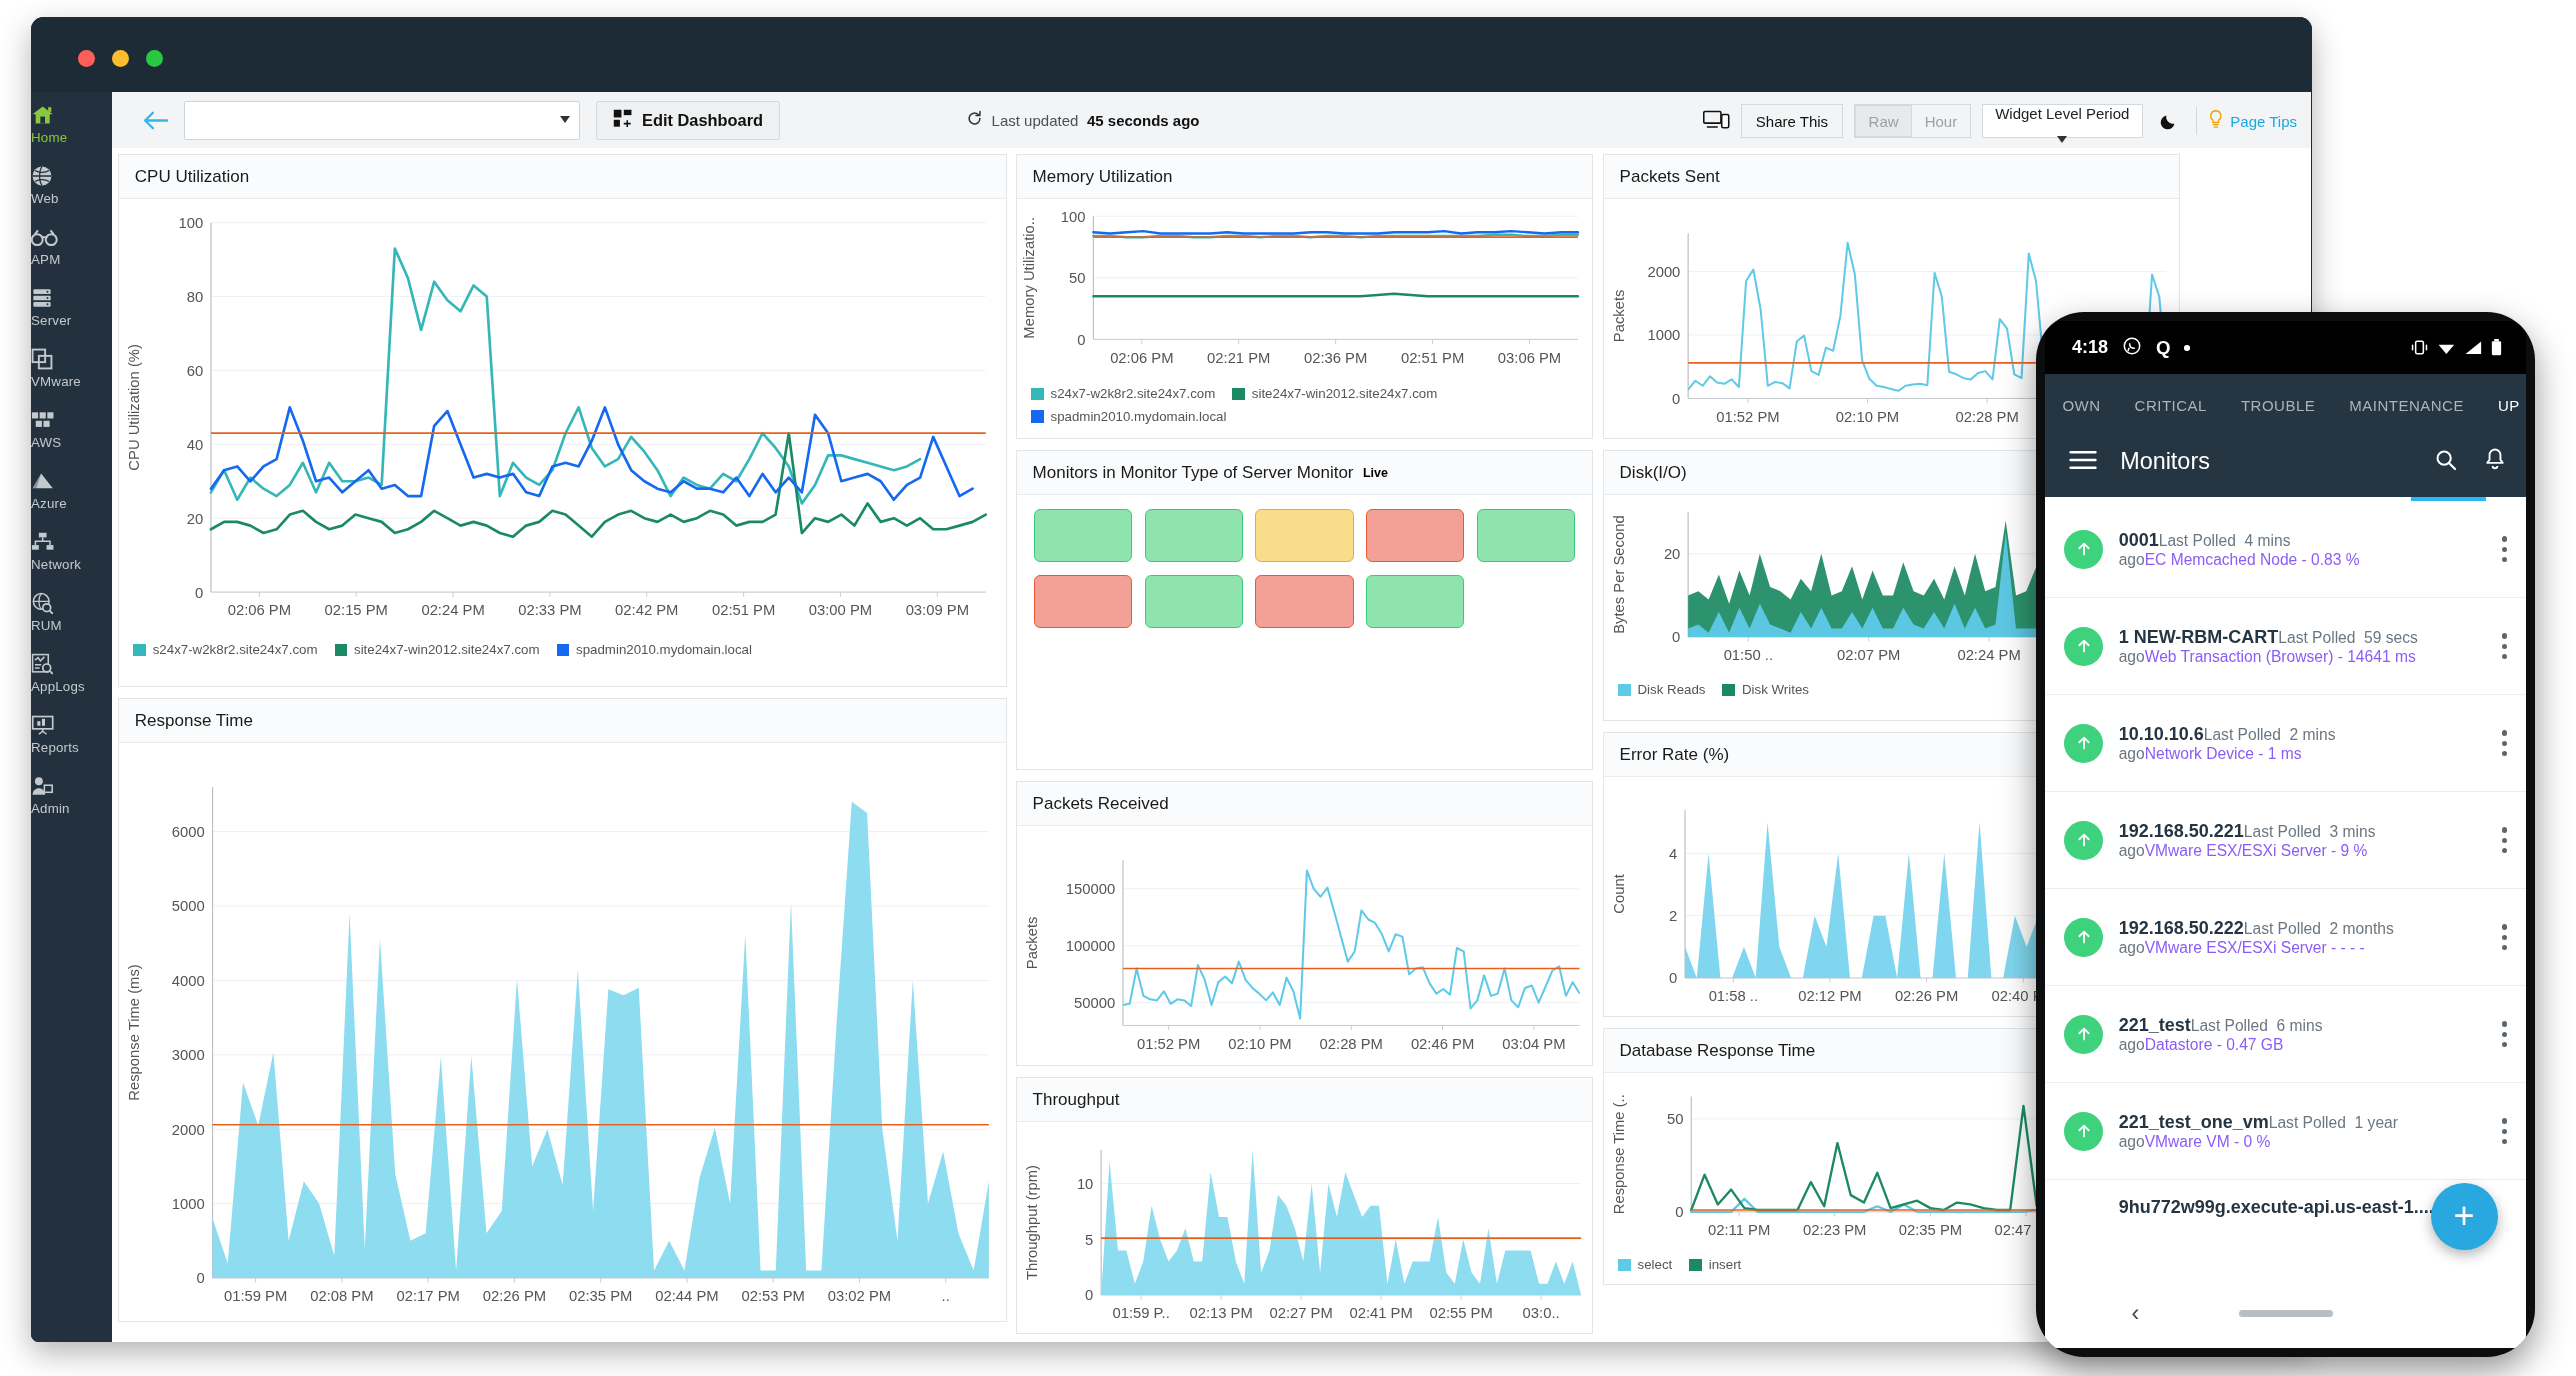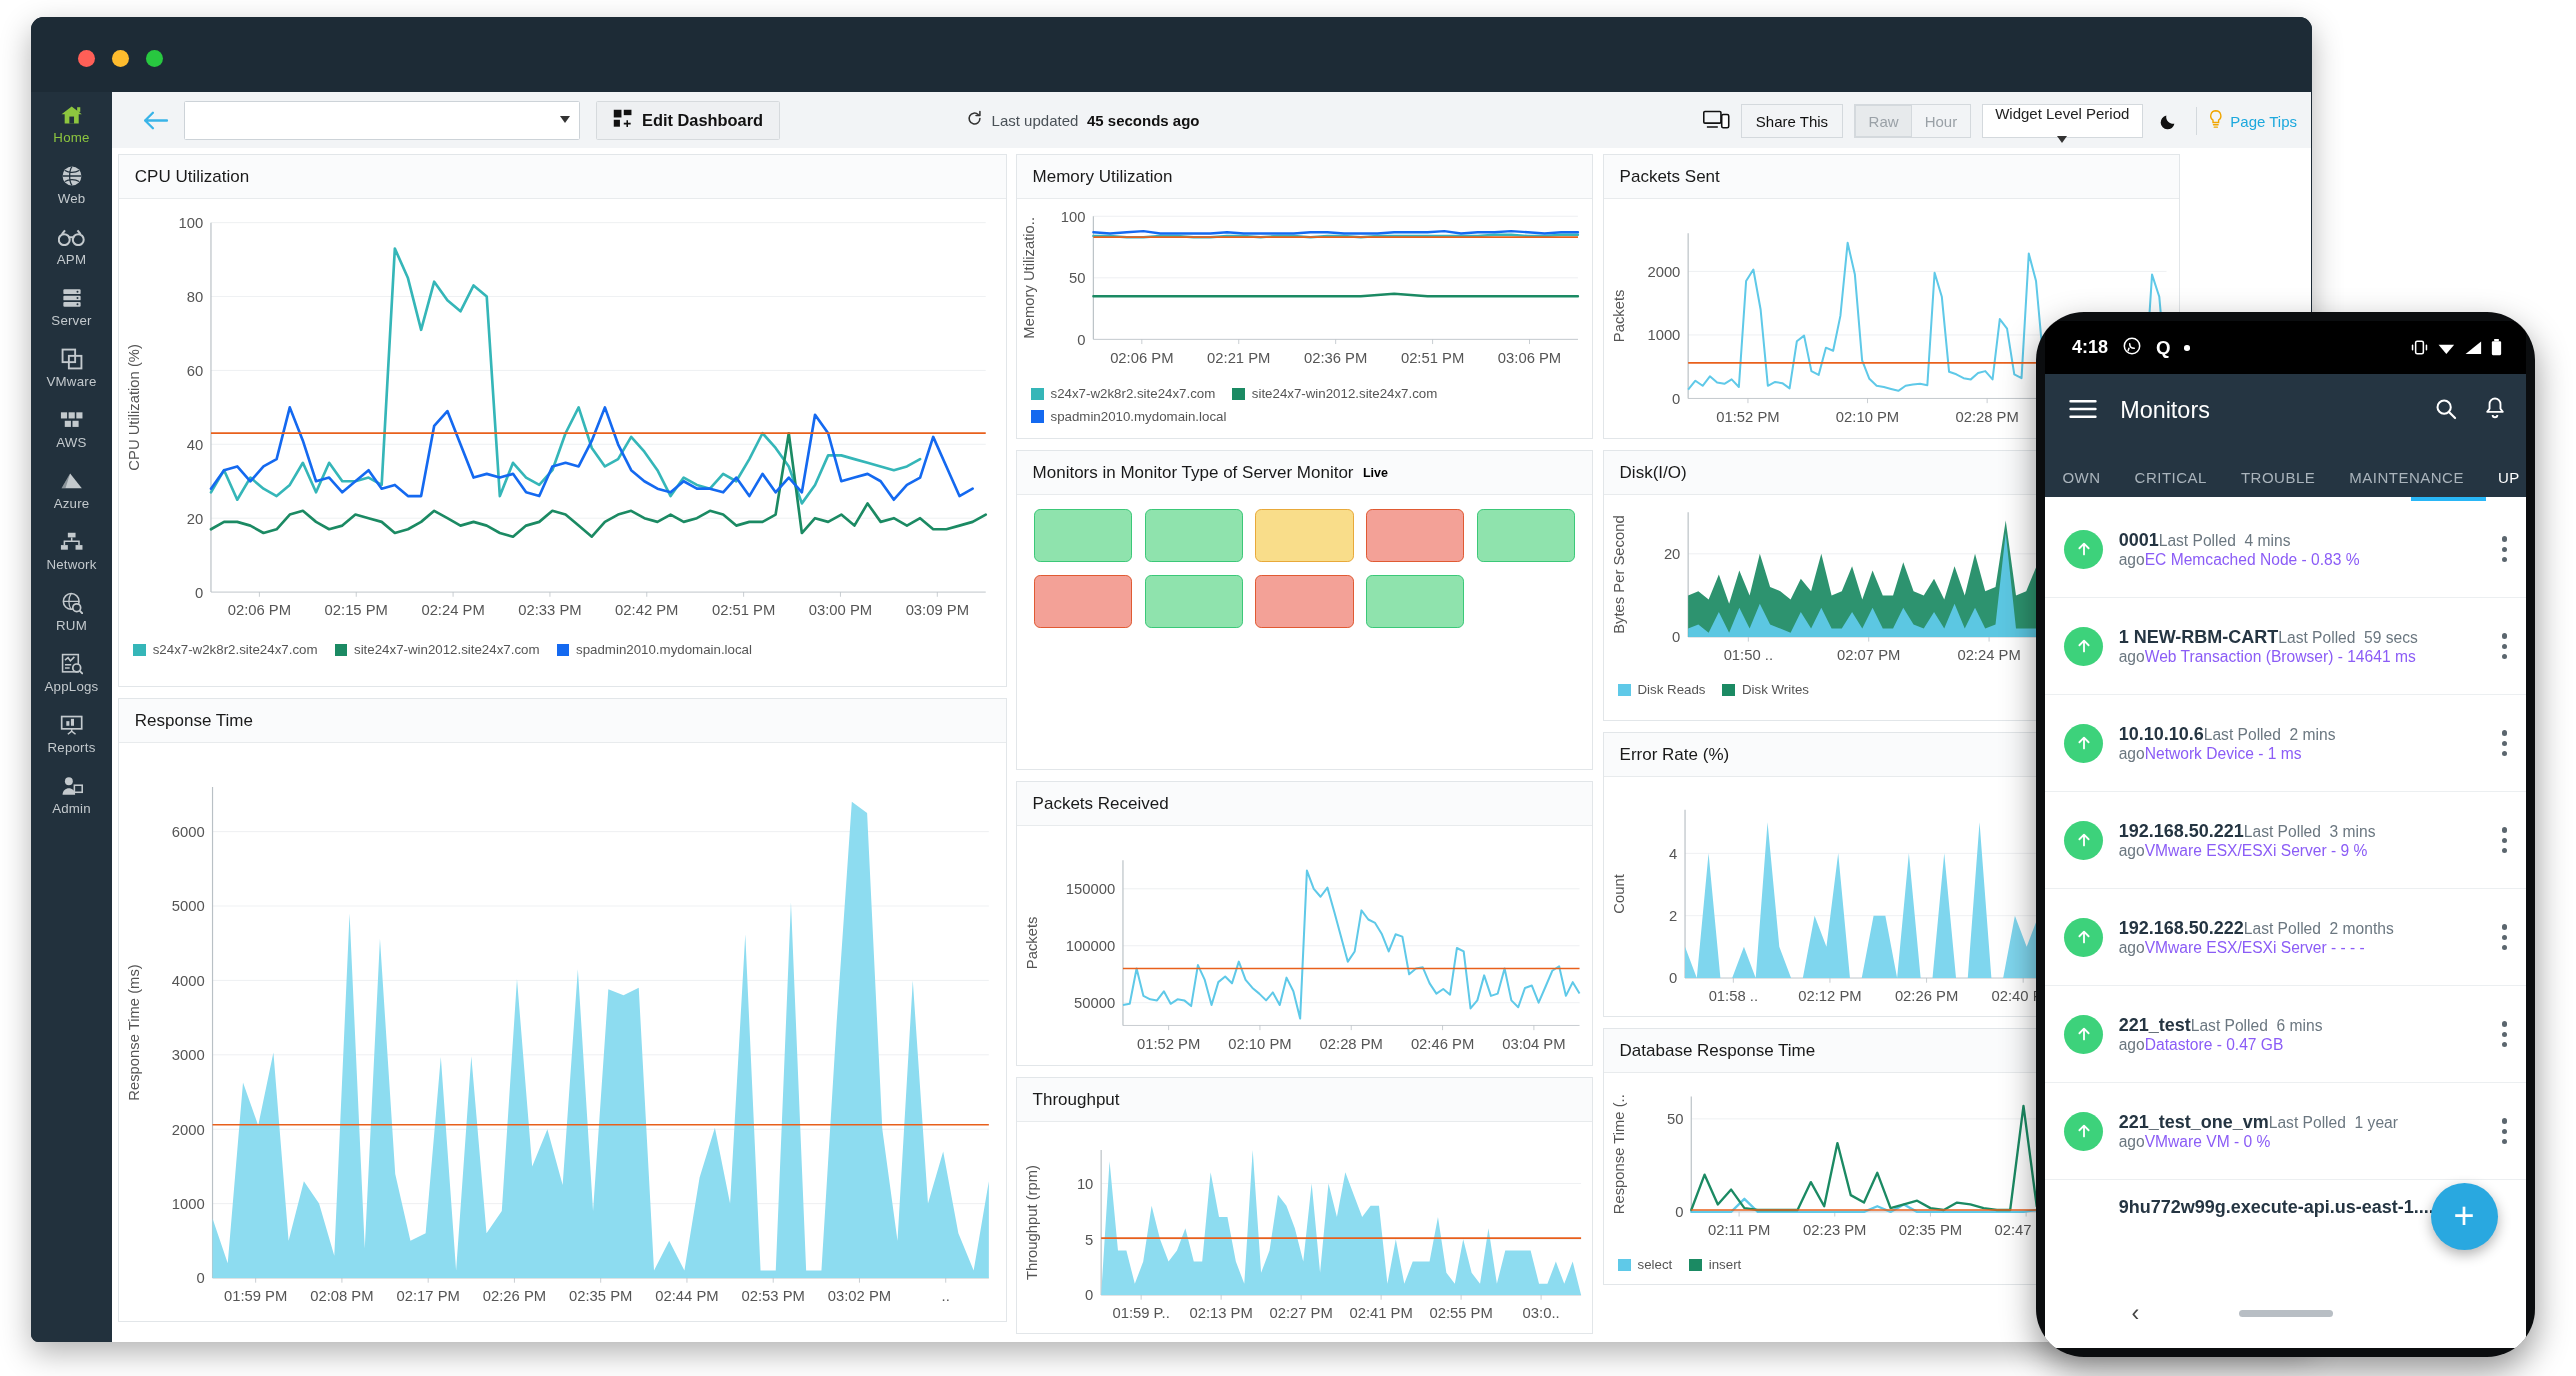--- a/index.html
+++ b/index.html
@@ -19,21 +19,21 @@
   .tl-dot { position: absolute; top: 33px; width: 17px; height: 17px; border-radius: 50%; }
   .tl-red { left: 47px; background: #ff5f57; }
   .tl-yellow { left: 81px; background: #febc2e; }
   .tl-green { left: 115px; background: #28c840; }
 
   
   #sidebar {
     position: absolute; left: 0; top: 75px; width: 81px; height: 1251px;
     background: #22313d;
   }
-  .nav-item { width: 81px; padding: 9.4px 0 7.8px; text-align: center; cursor: pointer; }
+  .nav-item { width: 81px; padding: 9.4px 0 7.8px; cursor: pointer; }
   .nav-icon { display:block; height: 26.5px; line-height: 26.5px; margin-bottom: 2.3px; }
   .nav-icon svg { display:inline-block; vertical-align: middle; }
   .nav-label { display:block; font-size: 13.3px; color: #c3c9cd; letter-spacing: 0.2px; }
   .nav-item.active .nav-label { color: #8dc63f; }
 
   
   #app {
     position: absolute; left: 81px; top: 75px;
     width: 2199px; height: 1251px; background: #ffffff;
   }
@@ -742,20 +742,28 @@
         <svg width="18.7" height="15.6" viewBox="0 0 24 20">
             <path d="M2 18 L22 2 L22 18 Z" fill="#fff"></path>
           </svg>
         <svg width="11" height="17" viewBox="0 0 14 22">
             <rect x="1" y="3" width="12" height="18" rx="1.5" fill="#fff"></rect>
             <rect x="4" y="0" width="6" height="3" fill="#fff"></rect>
           </svg>
       </span>
     </div>
 
+    <div id="phone-tabs">
+        <div class="tab">OWN</div>
+        <div class="tab">CRITICAL</div>
+        <div class="tab">TROUBLE</div>
+        <div class="tab">MAINTENANCE</div>
+        <div class="tab sel">UP</div>
+      </div>
+
     <div id="phone-appbar">
       <span>
         <svg width="28" height="22" viewBox="0 0 36 28">
             <path d="M2 4h32M2 14h32M2 24h32" stroke="#fff" stroke-width="3.2" stroke-linecap="round"></path>
           </svg>
       </span>
       <span class="title">Monitors</span>
       <span class="acts">
         <span>
           <svg width="23.4" height="23.4" viewBox="0 0 30 30">
@@ -764,28 +772,20 @@
             </svg>
         </span>
         <span>
           <svg width="22" height="23.4" viewBox="0 0 28 30">
               <path d="M14 2a7 7 0 0 0-7 7v6l-3 4h20l-3-4V9a7 7 0 0 0-7-7z" stroke="#fff" stroke-width="2.4" fill="none" stroke-linejoin="round"></path>
               <path d="M11 23a3 3 0 0 0 6 0" stroke="#fff" stroke-width="2.4" fill="none"></path>
             </svg>
         </span>
       </span>
     </div>
-
-    <div id="phone-tabs">
-        <div class="tab">OWN</div>
-        <div class="tab">CRITICAL</div>
-        <div class="tab">TROUBLE</div>
-        <div class="tab">MAINTENANCE</div>
-        <div class="tab sel">UP</div>
-      </div>
     <div id="tab-underline"></div>
 
     <div id="phone-list">
         <div class="mrow">
           <span class="mstatus">
             <svg width="20" height="20" viewBox="0 0 26 26">
               <path d="M13 20 V7 M7 12 L13 6 L19 12" stroke="#fff" stroke-width="2.4" fill="none" stroke-linecap="round" stroke-linejoin="round"></path>
             </svg>
           </span>
           <span class="mtext"><span class="mname">0001</span><span class="mpoll">Last Polled&nbsp;&nbsp;4 mins ago</span><span class="mmeta">EC Memcached Node - 0.83 %</span></span>

